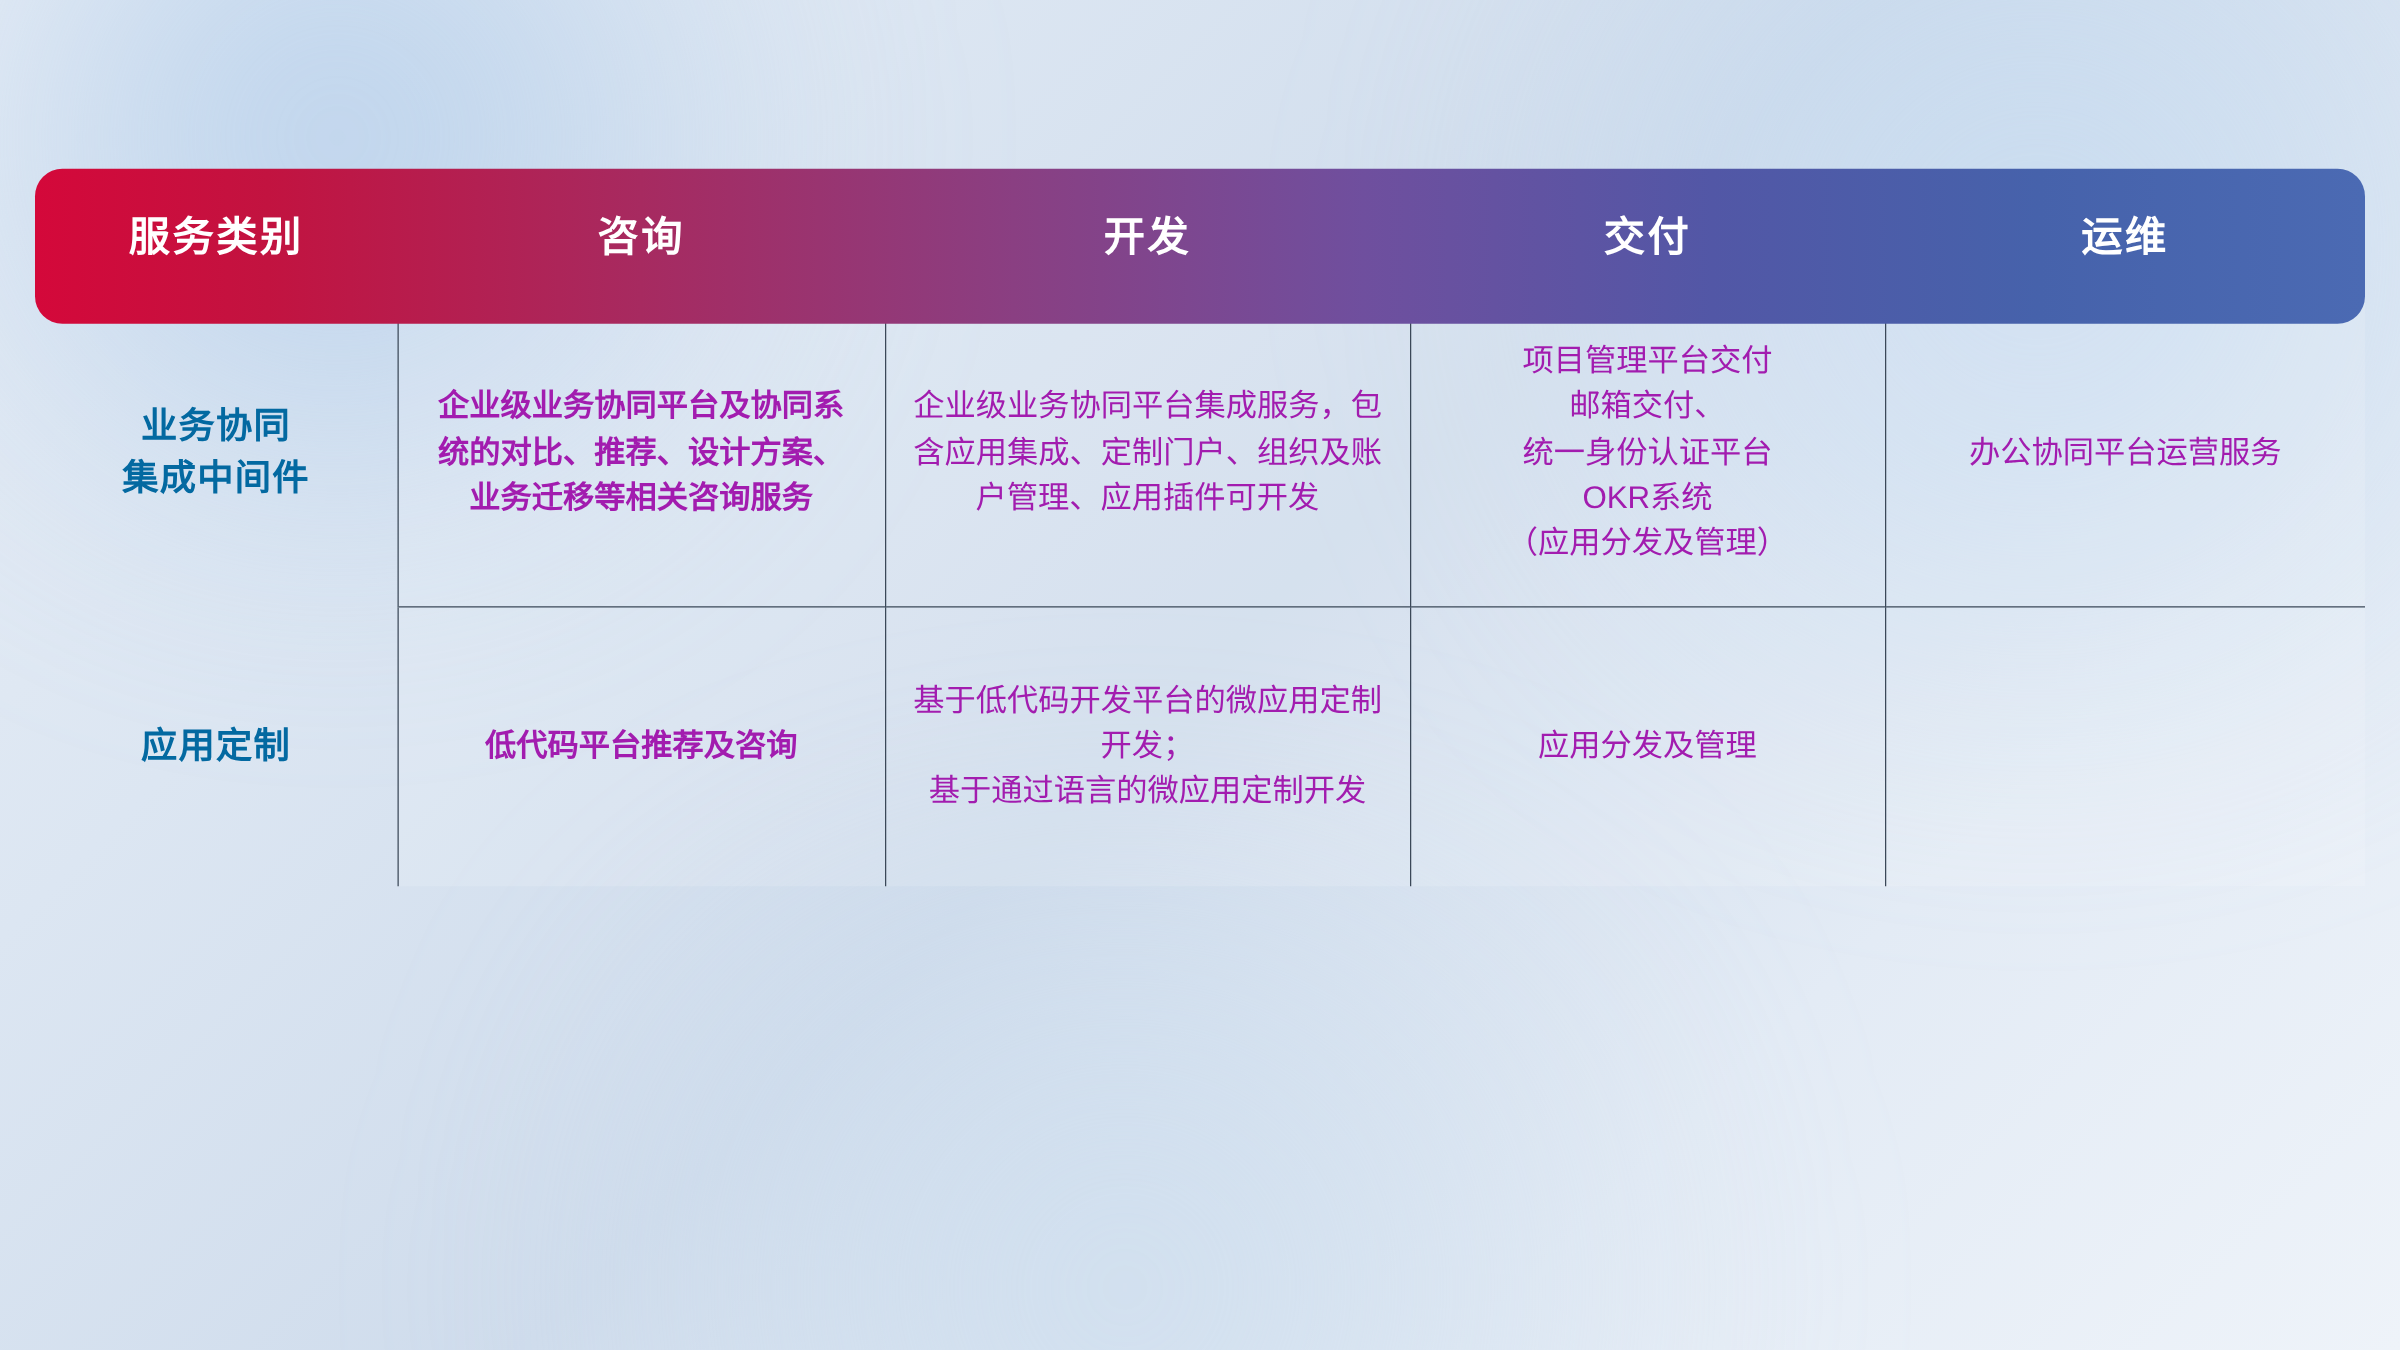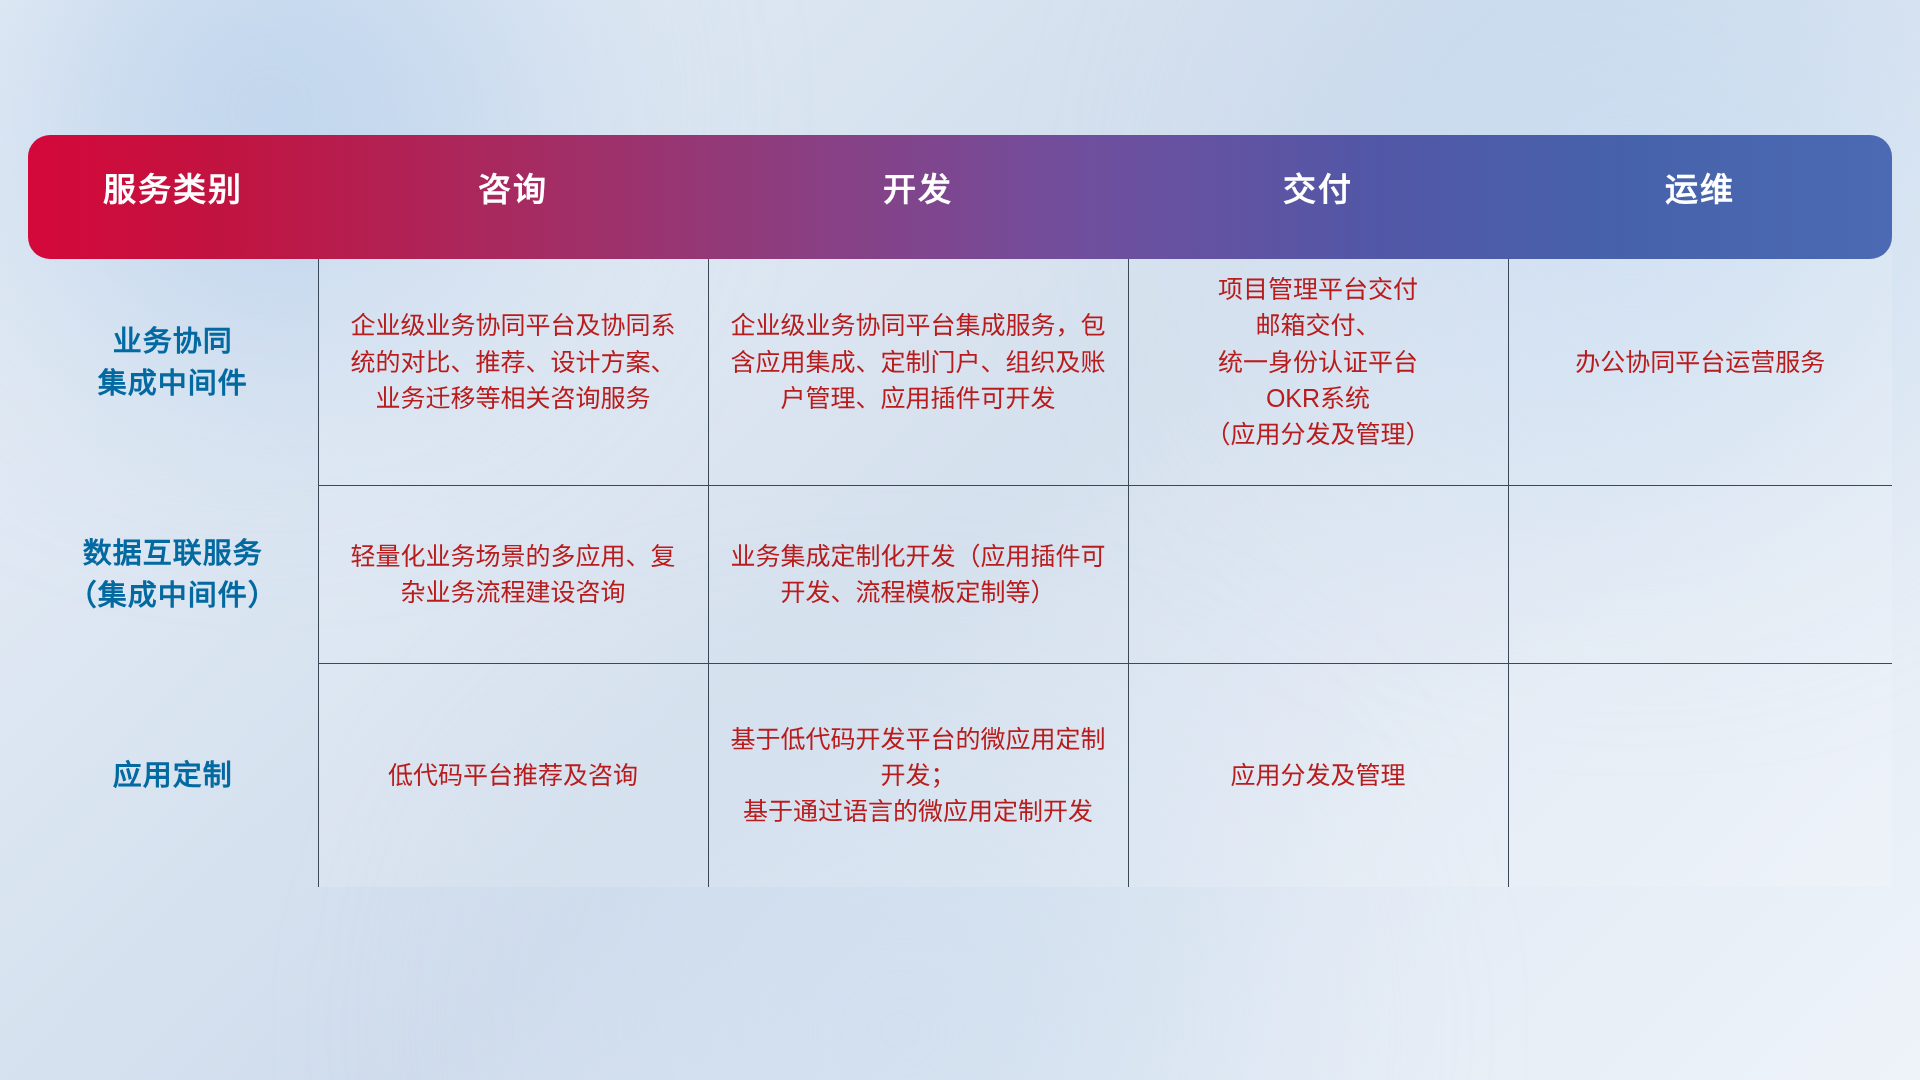--- a/index.html
+++ b/index.html
@@ -85,21 +85,21 @@
   .th-inner {
     position: relative;
     z-index: 1;
   }
 
   
   tbody tr td {
     border: 1px solid #3b4858;
     vertical-align: middle;
     text-align: center;
-    color: #b91c1c;
+    color: #a21caf;
     font-size: 25px;
     line-height: 1.45;
     padding: 18px 22px;
     background: rgba(255,255,255,0.14);
   }
   tbody tr td.cat {
     color: #0369a1;
     font-weight: bold;
     font-size: 29px;
     letter-spacing: 1px;
@@ -117,20 +117,21 @@
   tbody tr td:last-child {
     border-right: none;
     margin-left: 32px;
   }
   tbody tr td.cat + td {
     border-left: none;
   }
   
   tbody tr td:nth-child(2) {
     border-left: none;
+    font-weight: bold;
   }
 
   .row-1 { height: 246px; }
   .row-2 { height: 178px; }
   .row-3 { height: 224px; }
 
   .cell-line { display: block; }
 </style>
 </head>
 <body>
@@ -180,30 +181,20 @@
         <td>
           <span class="cell-line">项目管理平台交付</span>
           <span class="cell-line">邮箱交付、</span>
           <span class="cell-line">统一身份认证平台</span>
           <span class="cell-line">OKR系统</span>
           <span class="cell-line">（应用分发及管理）</span>
         </td>
         <td>办公协同平台运营服务</td>
       </tr>
 
-      <tr class="row-2">
-        <td class="cat">
-          <span class="cell-line">数据互联服务</span>
-          <span class="cell-line">（集成中间件）</span>
-        </td>
-        <td>轻量化业务场景的多应用、复杂业务流程建设咨询</td>
-        <td>业务集成定制化开发（应用插件可开发、流程模板定制等）</td>
-        <td></td>
-        <td></td>
-      </tr>
 
       <tr class="row-3">
         <td class="cat">
           <span class="cell-line">应用定制</span>
         </td>
         <td>低代码平台推荐及咨询</td>
         <td>
           <span class="cell-line">基于低代码开发平台的微应用定制开发；</span>
           <span class="cell-line">基于通过语言的微应用定制开发</span>
         </td>

